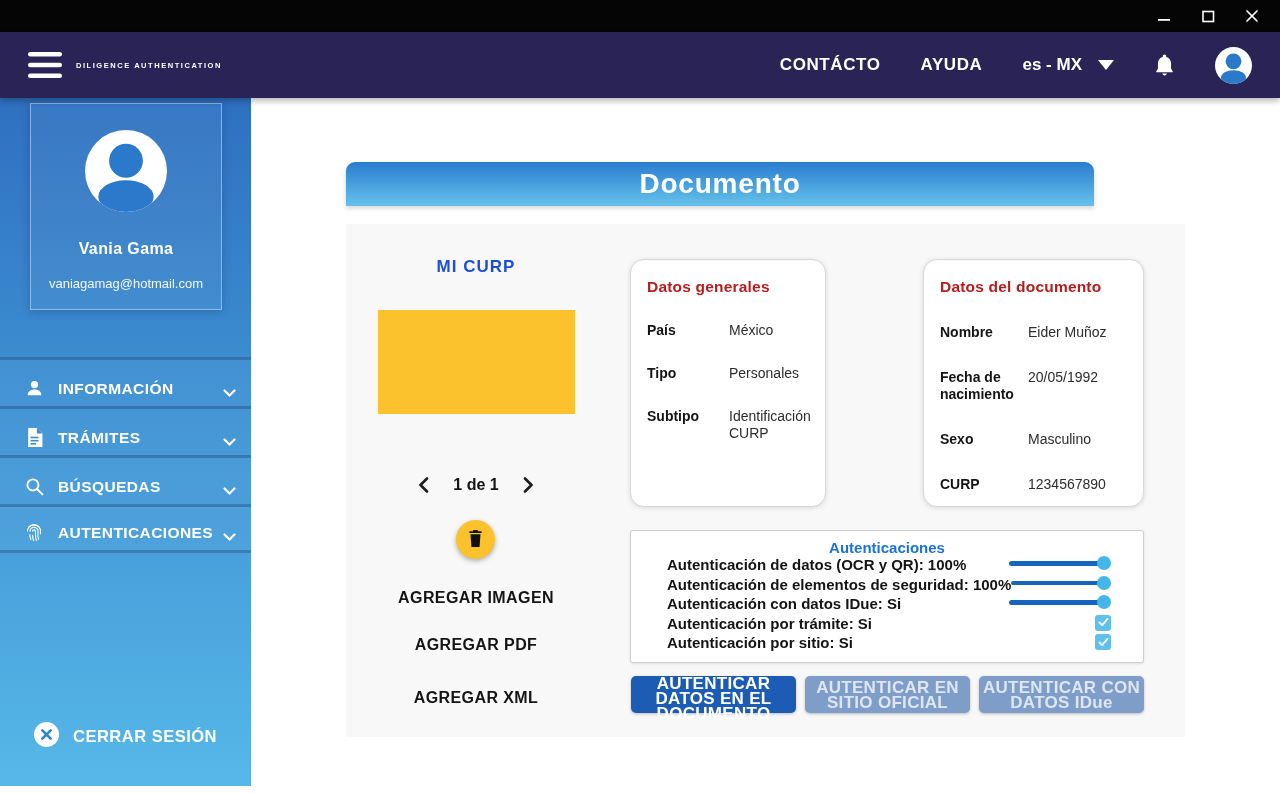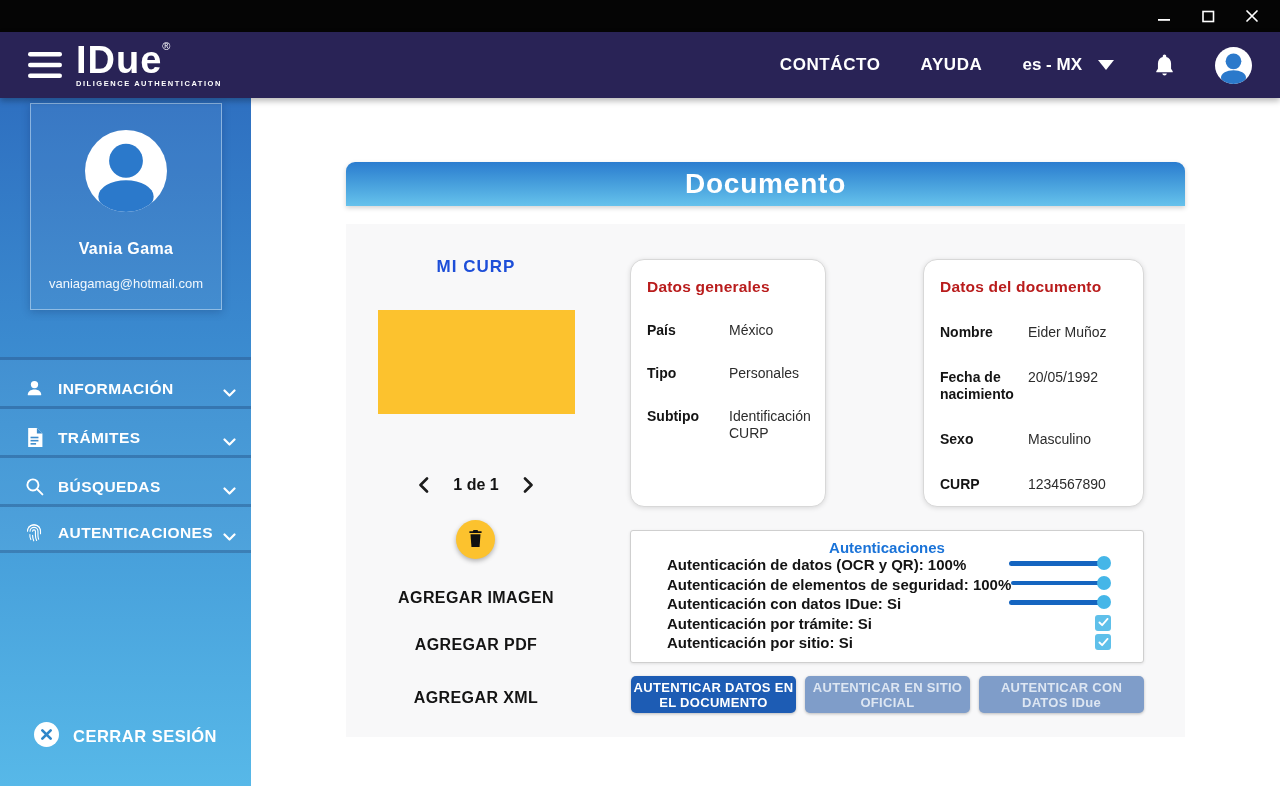--- a/index.html
+++ b/index.html
@@ -40,21 +40,21 @@
   .menu-item { height:49px; display:flex; align-items:flex-end; padding:0 14px 8px 24px;
     border-top:3px solid rgba(15,45,95,.30); background:rgba(255,255,255,.04); cursor:pointer; position:relative; }
   .menu-item:last-child { border-bottom:3px solid rgba(15,45,95,.30); }
   .menu-icon { width:20px; display:flex; justify-content:center; }
   .menu-label { color:#fff; font-weight:700; font-size:15.5px; letter-spacing:.4px; margin-left:14px; }
   .menu-chevron { position:absolute; right:15px; display:flex; }
   .logout { position:absolute; left:34px; top:632px; display:flex; align-items:center; gap:14px; cursor:pointer; }
   .logout-label { color:#fff; font-weight:700; font-size:16.5px; letter-spacing:.5px; }
 
   
-  .doc-titlebar { position:absolute; left:346px; top:162px; width:839px; height:44px;
+  .doc-titlebar { position:absolute; left:346px; top:162px; width:748px; height:44px;
     background:linear-gradient(180deg,#2a7ccf 0%,#4aa3de 55%,#66c2ec 100%);
     border-radius:9px 9px 0 0; box-shadow:0 2px 5px rgba(0,0,0,.18);
     display:flex; align-items:center; justify-content:center; }
   .doc-title { color:#fff; font-size:28px; font-weight:700; letter-spacing:.8px; }
   .panel { position:absolute; left:346px; top:224px; width:839px; height:513px; background:#f8f8f9; }
 
   
   .left-col { position:absolute; left:0; top:0; width:260px; height:513px; }
   .doc-name { position:absolute; left:0; top:33px; width:260px; text-align:center;
     font-size:17px; font-weight:600; letter-spacing:1px; color:#1d4ed8; }
@@ -90,21 +90,21 @@
     padding:0 32px 0 36px; }
   .auth-label { font-size:15px; font-weight:700; color:#141414; white-space:nowrap; }
   .slider { position:relative; width:102px; height:14px; cursor:pointer; }
   .slider .track { position:absolute; left:0; right:4px; top:5px; height:4.5px; border-radius:3px; background:#1565c0; }
   .slider .thumb { position:absolute; right:0; top:0; width:14px; height:14px; border-radius:50%; background:#45b6e8; }
   .checkbox { width:16px; height:16px; border-radius:3px; background:#5fc0ea; display:flex;
     align-items:center; justify-content:center; cursor:pointer; }
 
   
   .btn { position:absolute; top:452px; width:165px; height:37px; border:none; border-radius:5px;
-    font-family:"Liberation Sans",sans-serif; font-size:13px; font-weight:700; letter-spacing:.3px;
+    font-family:"Liberation Sans",sans-serif; font-size:17px; font-weight:700; letter-spacing:.3px;
     line-height:15px; cursor:pointer; box-shadow:0 1px 3px rgba(0,0,0,.25); }
   .btn-primary { background:#1d5cb4; color:#fff; }
   .btn-disabled { background:#7f9dc9; color:#dde6f2; }
 </style>
 </head>
 <body>
 
 <div class="titlebar">
   <div class="winbtn">
     <svg width="13" height="13" viewBox="0 0 13 13">
@@ -125,21 +125,20 @@
 
 <div class="appheader">
   <div class="hamburger">
     <svg width="34" height="26" viewBox="0 0 34 26">
         <rect y="0" width="34" height="4.4" rx="2.2" fill="#fff"></rect>
         <rect y="10.8" width="34" height="4.4" rx="2.2" fill="#fff"></rect>
         <rect y="21.6" width="34" height="4.4" rx="2.2" fill="#fff"></rect>
       </svg>
   </div>
   <div class="logo">
-    <div><span class="word">IDue</span><sup>®</sup></div>
     <div class="tagline">DILIGENCE AUTHENTICATION</div>
   </div>
   <div class="hdr-right">
     <span class="hdr-link">CONTÁCTO</span>
     <span class="hdr-link">AYUDA</span>
     <div class="lang">
       <span>es - MX</span>
       <span class="caret"></span>
     </div>
     <div class="bell">

